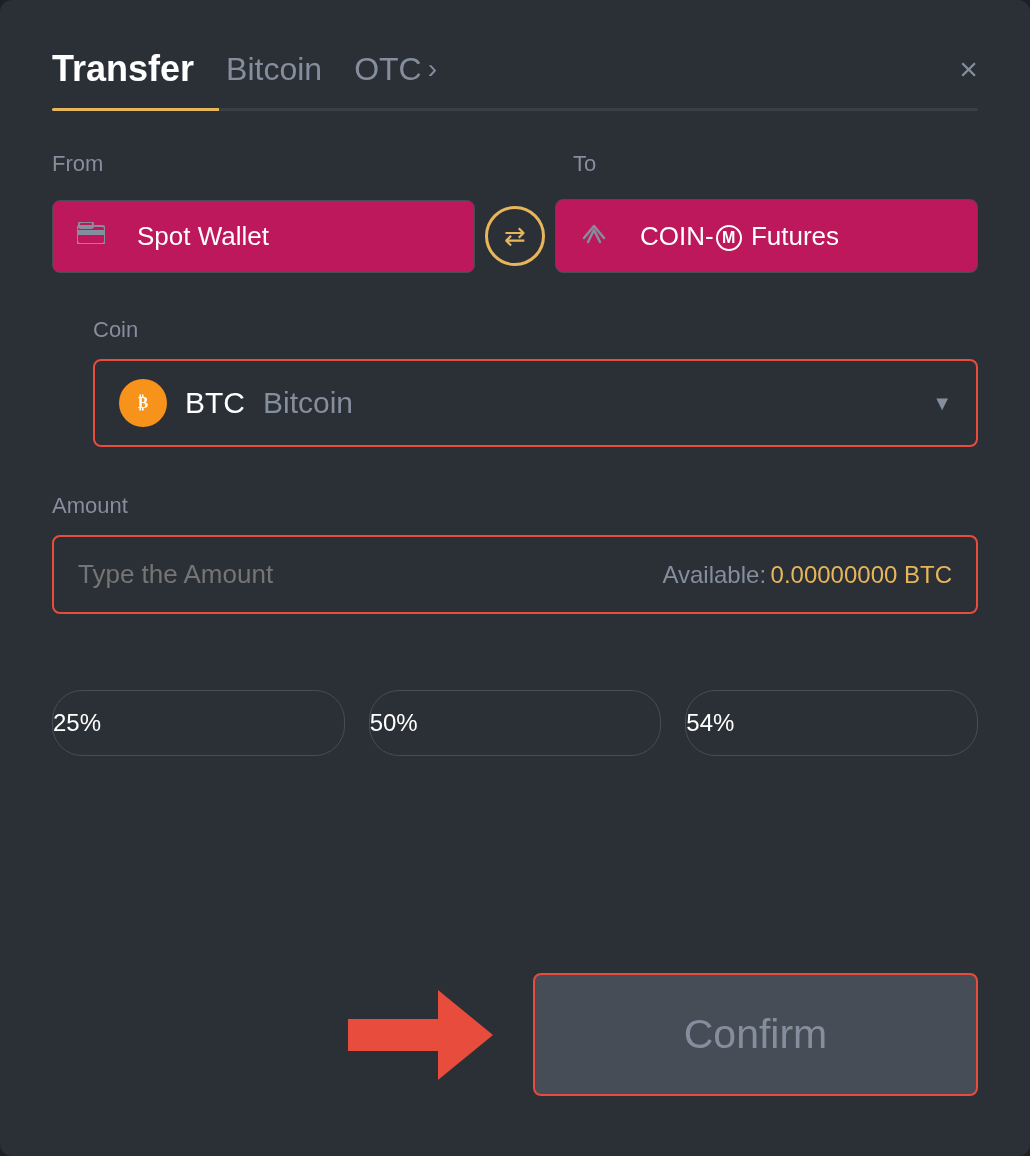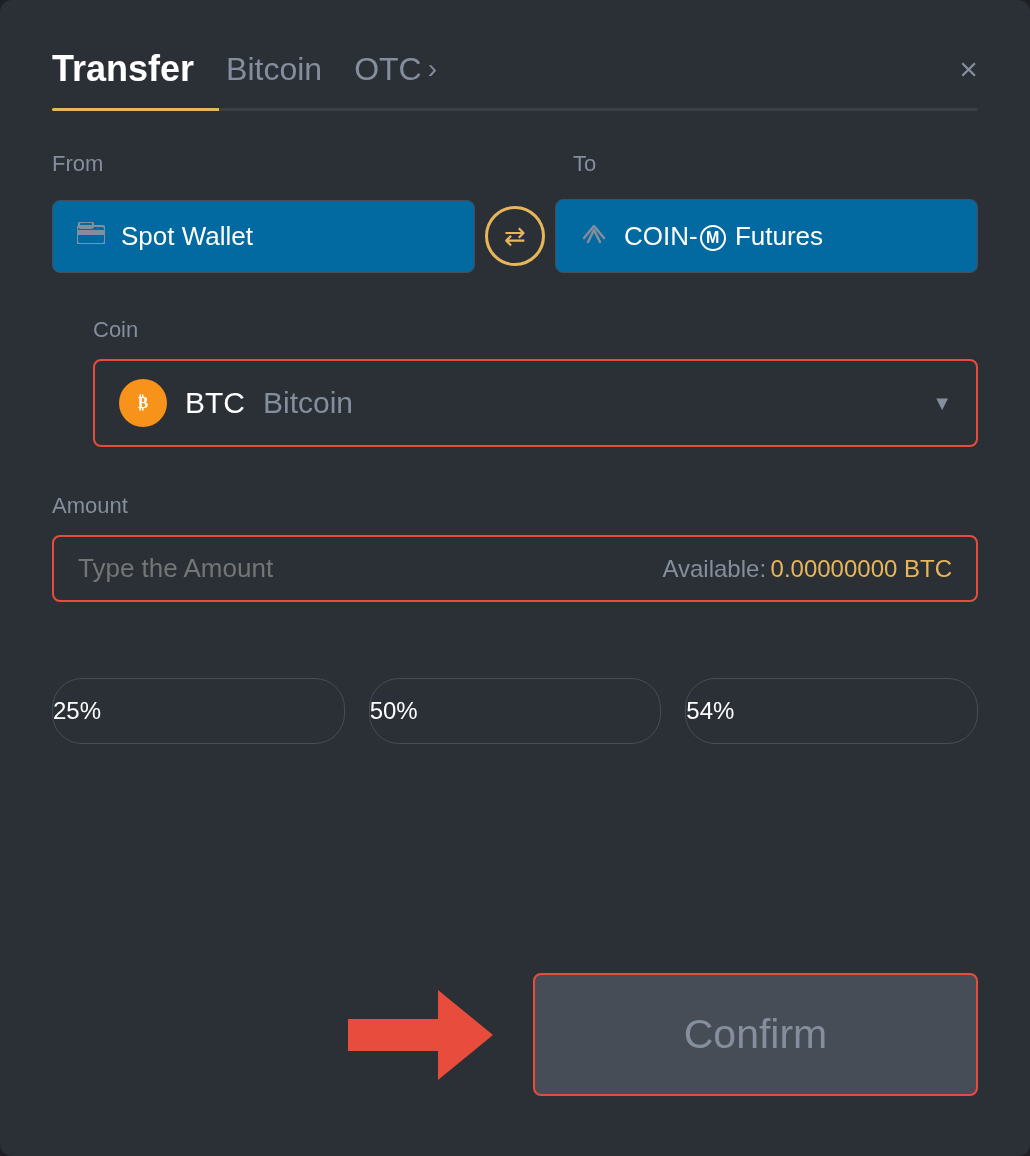--- a/index.html
+++ b/index.html
@@ -79,22 +79,22 @@
       gap: 0;
       margin-bottom: 44px;
     }
     .wallet-box {
       flex: 1;
       border: 1px solid #474d57;
       border-radius: 8px;
       padding: 20px 24px;
       display: flex;
       align-items: center;
-      gap: 16px;
-      background: #0369a1;
+      gap: 32px;
+      background: #be185d;
     }
     .wallet-icon {
       font-size: 24px;
       color: #848e9c;
     }
     .wallet-label {
       font-size: 26px;
       color: #ffffff;
       font-weight: 500;
     }
@@ -179,21 +179,21 @@
       color: #848e9c;
       font-size: 20px;
     }
     .amount-section {
       margin-bottom: 32px;
       margin-top: 36px;
     }
     .amount-input-box {
       border: 2px solid #e74c3c;
       border-radius: 8px;
-      padding: 16px 24px;
+      padding: 22px 24px;
       display: flex;
       align-items: center;
       justify-content: space-between;
       background: #2b2f36;
     }
     .amount-placeholder {
       font-size: 26px;
       color: #474d57;
     }
     .available-text {

